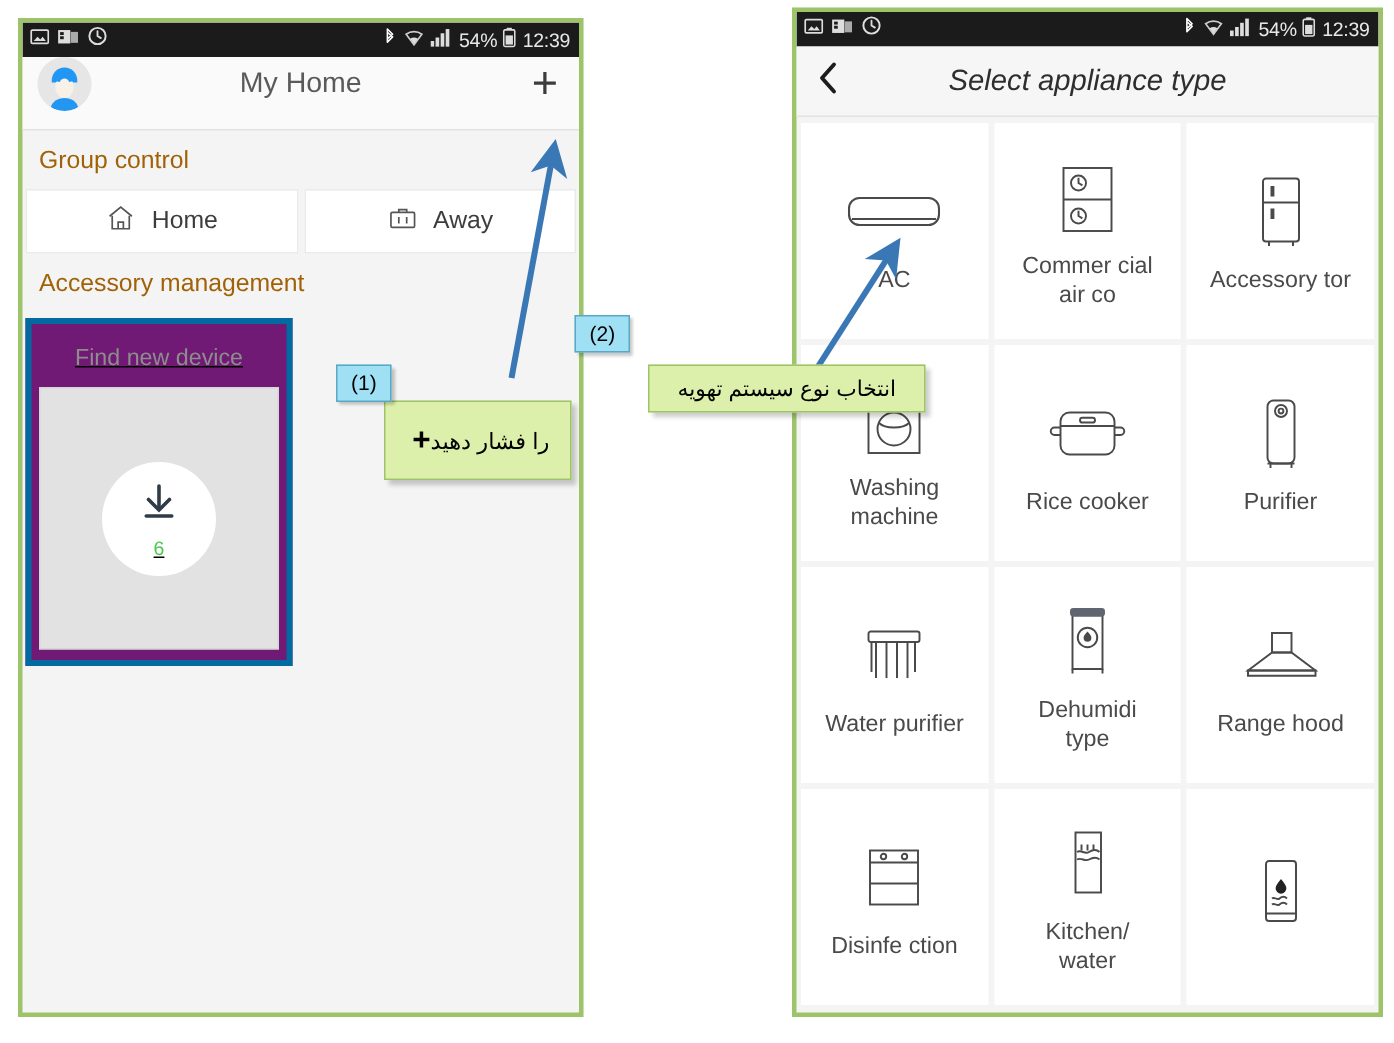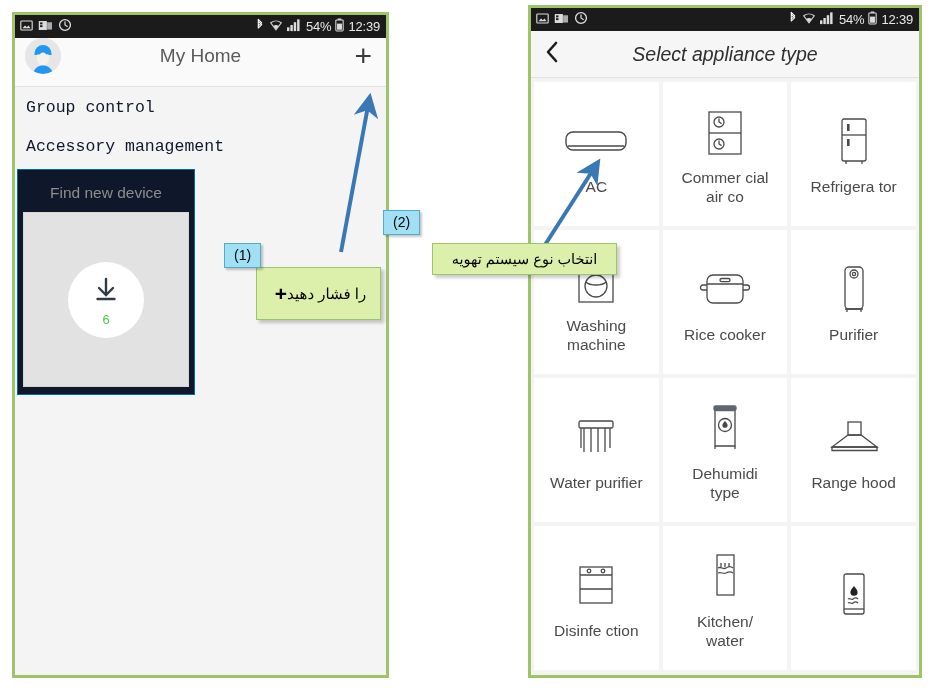--- a/index.html
+++ b/index.html
@@ -43,31 +43,31 @@
   }
   .appbar-title {
     position: absolute; left: 0; right: 0; text-align: center;
     font-size: 19px; color: #5a5a5a; pointer-events: none;
   }
   .plus-btn {
     margin-left: auto; font-size: 30px; line-height: 26px;
     color: #3c3c3c; font-weight: 300; z-index: 2;
   }
   .section-label {
-    font-size: 16.5px; color: #0f172a; padding: 11px 0 9px 11px; font-family: Liberation Mono, monospace;
+    font-size: 16.5px; color: #a16207; padding: 11px 0 9px 11px;
   }
   .ctrl-row { display: flex; gap: 4px; padding: 0 2px; }
   .ctrl-btn {
     flex: 1; height: 43px; background: #fff; border: 1px solid #eaeaea;
     display: flex; align-items: center; justify-content: center; gap: 10px;
     font-size: 16.5px; color: #3d3d3d;
   }
   .card-find {
-    margin: 4px 2px 0 2px; width: 178px; background: #0f172a;
-    border: 1px solid #0369a1; padding: 5px 5px 7px 5px;
+    margin: 4px 2px 0 2px; width: 178px; background: #701a75;
+    border: 4px solid #0369a1; padding: 5px 5px 7px 5px; text-decoration: underline;
   }
   .card-find-title {
     text-align: center; font-size: 15.5px; color: #8d8d8d;
     padding: 9px 0 10px 0;
   }
   .card-find-body {
     height: 175px; background: #e2e2e2; border: 1px solid #d6d6d6;
     display: flex; align-items: center; justify-content: center;
   }
   .dl-circle {
@@ -193,20 +193,42 @@
           <path d="M11.6 15.5c1-4.2 4.2-5.6 6.4-5.6s5.4 1.4 6.4 5.6c-1.3.7-2.2 1-3.3 1.1-.4-1.3-1.6-2.2-3.1-2.2s-2.7.9-3.1 2.2c-1.1-.1-2-.4-3.3-1.1z" fill="#2196f3"></path>
           <path d="M18 27.4c4.6 0 8.2 2.6 9.1 6.1A17.9 17.9 0 0 1 18 36a17.9 17.9 0 0 1-9.1-2.5c.9-3.5 4.5-6.1 9.1-6.1z" fill="#2196f3"></path>
         </svg>
       </div>
       <div class="appbar-title">My Home</div>
       <div class="plus-btn">+</div>
     </div>
 
     <div class="section-label">Group control</div>
 
+    <div class="ctrl-row">
+      <div class="ctrl-btn">
+        <span>
+          <svg width="21" height="21" viewBox="0 0 24 24" fill="none" stroke="#555" stroke-width="1.3">
+              <path d="M3.5 10.5L12 3.5l8.5 7"></path>
+              <path d="M5.5 10v10h13V10"></path>
+              <path d="M10 20v-5h4v5"></path>
+            </svg>
+        </span>
+        <span>Home</span>
+      </div>
+      <div class="ctrl-btn">
+        <span>
+          <svg width="21" height="21" viewBox="0 0 24 24" fill="none" stroke="#555" stroke-width="1.3">
+              <rect x="3" y="7.5" width="18" height="11.5" rx="1"></rect>
+              <path d="M9 7.5V5.5h6v2"></path>
+              <path d="M9 11v5M15 11v5"></path>
+            </svg>
+        </span>
+        <span>Away</span>
+      </div>
+    </div>
 
     <div class="section-label">Accessory management</div>
 
     <div class="card-find">
       <div class="card-find-title">Find new device</div>
       <div class="card-find-body">
         <div class="dl-circle">
           <span>
             <svg width="34" height="34" viewBox="0 0 34 34" fill="none" stroke="#2f3b47" stroke-width="2.4" stroke-linecap="round">
                 <path d="M17 6v15"></path>
@@ -315,21 +337,21 @@
       <div class="tile">
         <div class="tile-ico">
           <svg width="32" height="50" viewBox="0 0 32 50" fill="none" stroke="#4a4a4a" stroke-width="1.3">
               <rect x="4" y="2" width="24" height="42" rx="2"></rect>
               <path d="M4 18h24"></path>
               <rect x="9" y="7" width="2.6" height="7" fill="#4a4a4a" stroke="none"></rect>
               <rect x="9" y="22" width="2.6" height="7" fill="#4a4a4a" stroke="none"></rect>
               <path d="M8 44v3M24 44v3"></path>
             </svg>
         </div>
-        <div class="tile-label">Refrigera tor</div>
+        <div class="tile-label">Accessory tor</div>
       </div>
 
       <div class="tile">
         <div class="tile-ico">
           <svg width="40" height="46" viewBox="0 0 40 46" fill="none" stroke="#4a4a4a" stroke-width="1.3">
               <rect x="3" y="2" width="34" height="42"></rect>
               <path d="M3 12h34"></path>
               <rect x="6.5" y="5.5" width="6" height="3.2"></rect>
               <circle cx="17.5" cy="7" r="1.4"></circle>
               <rect x="25" y="5.5" width="6" height="3.2"></rect>

